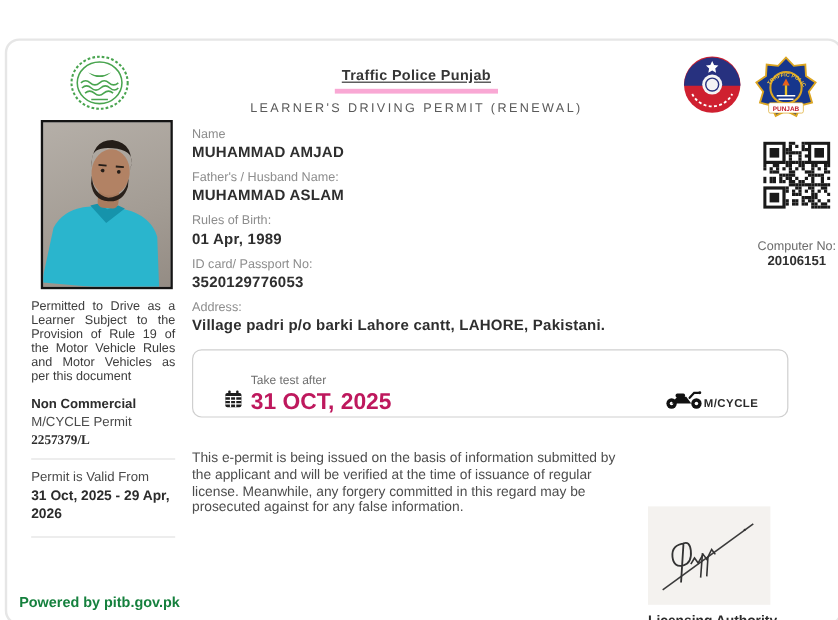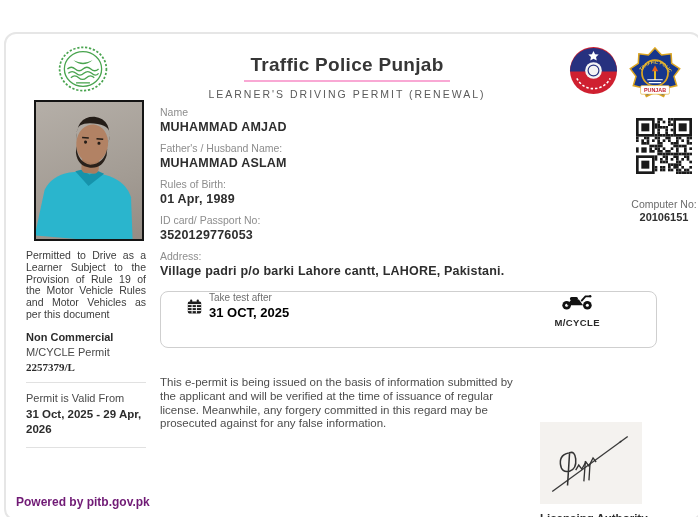--- a/index.html
+++ b/index.html
@@ -4,22 +4,22 @@
 <style>
   * { margin:0; padding:0; box-sizing:border-box; }
   html,body { width:698px; height:517px; background:#ffffff; overflow:hidden;
               font-family:"Liberation Sans", sans-serif; color:#2e2e2e; }
   .card { position:absolute; left:4px; top:32px; right:-4px; bottom:-4px;
           background:#fff; border:2px solid #e6e6e6; border-radius:12px; }
   
   .header { display:flex; align-items:flex-start; padding:10px 10px 0 6px; height:64px; }
   .hdr-left { width:142px; display:flex; justify-content:center; }
   .hdr-center { flex:1; text-align:center; padding-top:10px; }
-  .title { display:inline-block; font-size:19px; font-weight:bold; color:#363636;
-           letter-spacing:.3px; border-bottom:2px solid #f9a8d4; padding:0 6px 4px; }
+  .title { display:inline-block; font-size:12px; font-weight:bold; color:#363636;
+           letter-spacing:.3px; border-bottom:4px solid #f9a8d4; padding:0 6px 4px;text-decoration:underline; }
   .subtitle { margin-top:6px; font-size:10.5px; color:#5a5a5a; letter-spacing:2px; }
   .hdr-right { width:150px; display:flex; justify-content:flex-end; gap:10px; padding:2px 8px 0 0; }
   
   .body { display:flex; align-items:flex-start; }
   .left-col { width:142px; padding-left:20px; flex:none; }
   .photo { width:110px; height:141px; border:2px solid #141414; margin:2px 0 0 8px;
            background:linear-gradient(160deg,#b5afa8 0%, #a39c94 60%, #948c84 100%); overflow:hidden; }
   .permitted { margin-top:9px; font-size:10.5px; line-height:1.12; color:#3c3c3c;
                text-align:justify; padding-right:2px; }
   .cat-title { margin-top:10px; font-size:11px; font-weight:bold; color:#2c2c2c; }
@@ -33,34 +33,34 @@
   .main-col { flex:1; position:relative; padding:8px 8px 0 12px; }
   .field { margin-bottom:8px; }
   .field .label { font-size:10.5px; color:#8d8d8d; margin-bottom:2px; }
   .field .value { font-size:12.5px; font-weight:bold; color:#2e2e2e; letter-spacing:.2px; }
   .field-row { display:flex;flex-direction:column; }
   .field-row .field:first-child { width:222px; }
   .qr-block { position:absolute; top:20px; right:2px; width:68px; text-align:center; }
   .qr-label { margin-top:20px; font-size:10.5px; color:#6b6b6b; line-height:1.25; }
   .qr-value { font-size:11px; font-weight:bold; color:#303030; }
   .test-box { margin-top:13px; width:497px; height:57px; border:1.5px solid #cfcfcf;
-              border-radius:8px; display:flex; align-items:flex-start;
-              justify-content:space-between; padding:0 56px 0 26px; }
+              border-radius:8px; display:flex; align-items:flex-end;
+              justify-content:space-between; padding:0 24px 0 26px; }
   .test-left { display:flex; align-items:flex-end; }
   .test-left .cal { margin:0 7px 2px 0; }
   .test-label { font-size:10px; color:#6e6e6e; margin-bottom:2px; }
-  .test-date  { font-size:13px; font-weight:bold; color:#000000; }
-  .vehicle { display:flex; flex-direction:column; align-items:center; }
+  .test-date  { font-size:19px; font-weight:bold; color:#be185d; }
+  .vehicle { display:flex; flex-direction:row; align-items:center; }
   .vehicle-label { margin-top:2px; font-size:9.5px; font-weight:bold; color:#2a2a2a; letter-spacing:.4px; }
   .notice-row { display:flex; margin-top:28px; }
   .notice { width:358px; font-size:11.5px; color:#4d4d4d; line-height:1.2; }
   .sig-wrap { margin-left:22px; margin-top:46px; text-align:center; }
   .sig-box { width:102px; height:82px; background:#f4f2ef; }
   .sig-label { margin-top:8px; font-size:11.5px; font-weight:bold; color:#2c2c2c; white-space:nowrap; }
-  .footer { position:absolute; left:10px; bottom:10px; font-size:12px; font-weight:bold; color:#701a75; }
+  .footer { position:absolute; left:10px; bottom:10px; font-size:12px; font-weight:bold; color:#15803d; }
 </style>
 </head>
 <body>
 
 <div class="card">
 
   <div class="header">
     <div class="hdr-left">
       <span>
         <svg width="52" height="50" viewBox="0 0 60 54">

